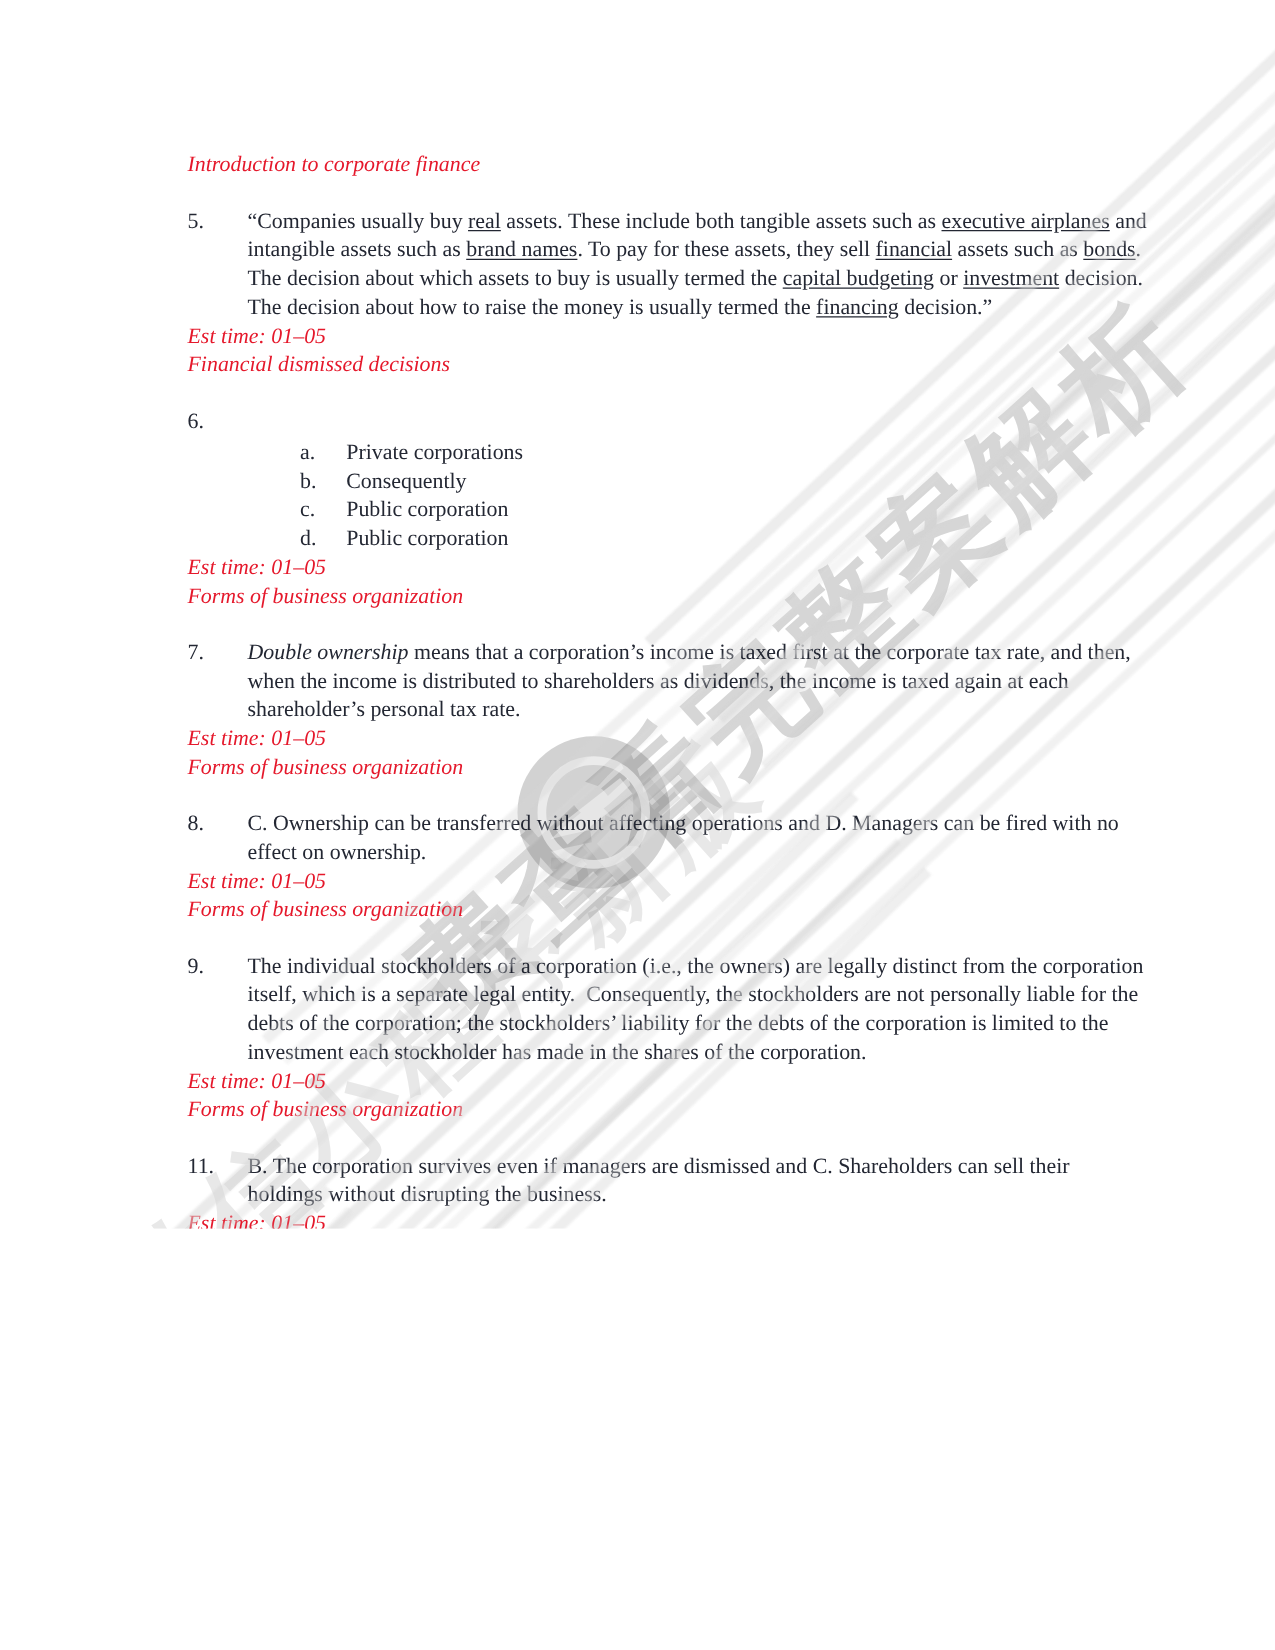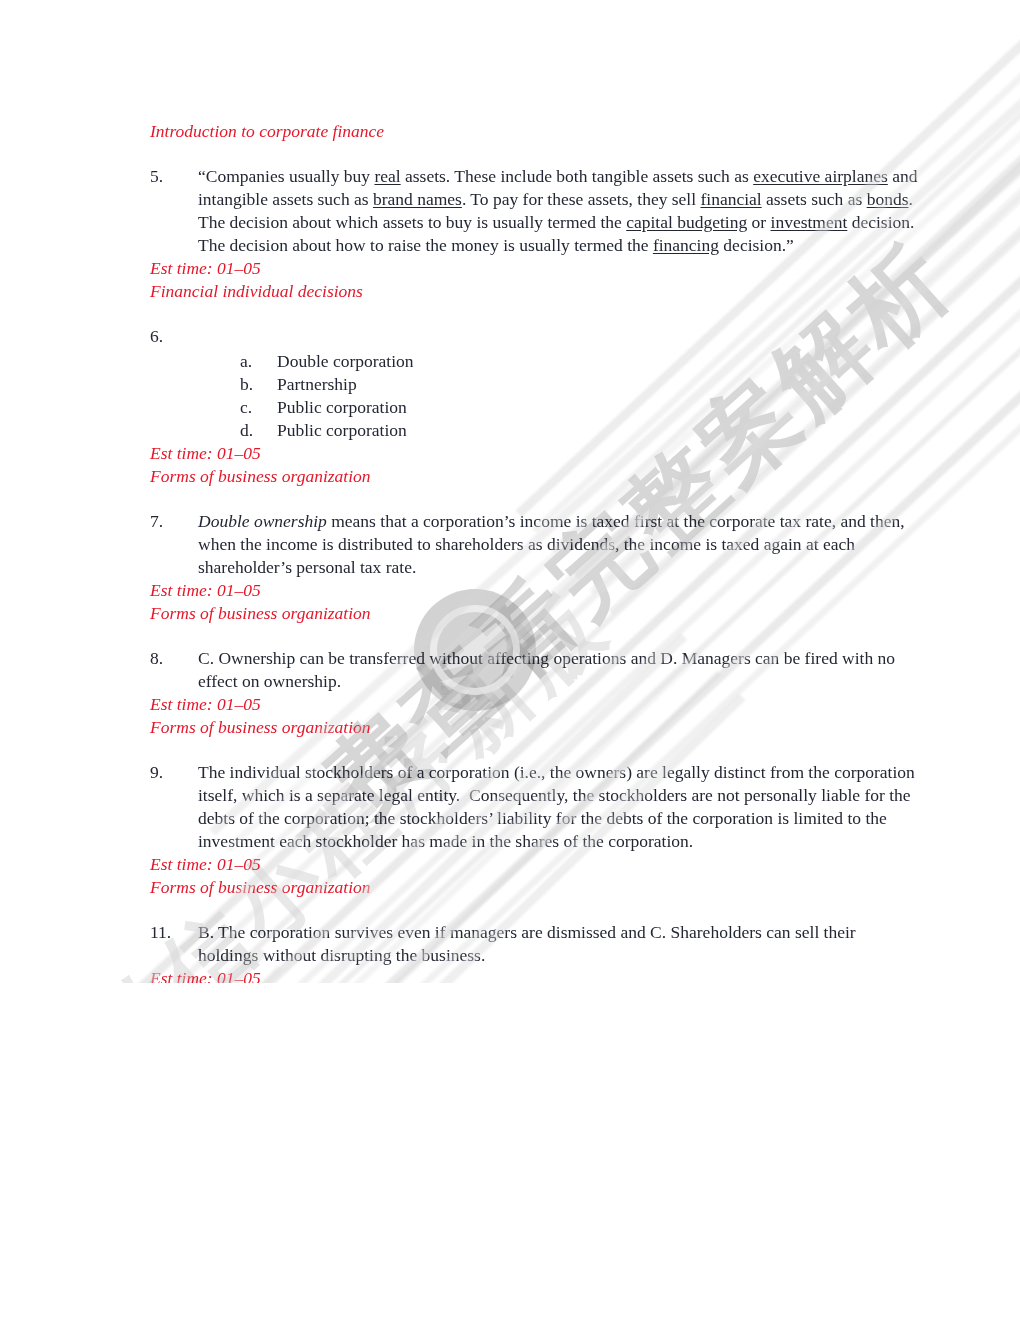--- a/index.html
+++ b/index.html
@@ -83,34 +83,34 @@
     <div class="doc-header">Introduction to corporate finance</div>
     <div>
         <div class="item">
           <div class="item-row">
             <div class="num">5.</div>
             <div class="qbody">
               <div class="para"><span>“Companies usually buy </span><span class="u">real</span><span> assets. These include both tangible assets such as </span><span class="u">executive airplanes</span><span> and intangible assets such as </span><span class="u">brand names</span><span>. To pay for these assets, they sell </span><span class="u">financial</span><span> assets such as </span><span class="u">bonds</span><span>.  The decision about which assets to buy is usually termed the </span><span class="u">capital budgeting</span><span> or </span><span class="u">investment</span><span> decision. The decision about how to raise the money is usually termed the </span><span class="u">financing</span><span> decision.”</span></div>
             </div>
           </div>
           <div class="red">Est time: 01–05</div>
-          <div class="red">Financial individual decisions</div>
+          <div class="red">Financial dismissed decisions</div>
         </div>
         <div class="item">
           <div class="item-row">
             <div class="num">6.</div>
             <div class="qbody">
               <div class="options">
                 <div class="opt">
                   <span class="opt-letter">a.</span>
-                  <span class="opt-text">Double corporation</span>
+                  <span class="opt-text">Private corporations</span>
                 </div>
                 <div class="opt">
                   <span class="opt-letter">b.</span>
-                  <span class="opt-text">Partnership</span>
+                  <span class="opt-text">Consequently</span>
                 </div>
                 <div class="opt">
                   <span class="opt-letter">c.</span>
                   <span class="opt-text">Public corporation</span>
                 </div>
                 <div class="opt">
                   <span class="opt-letter">d.</span>
                   <span class="opt-text">Public corporation</span>
                 </div>
               </div>

